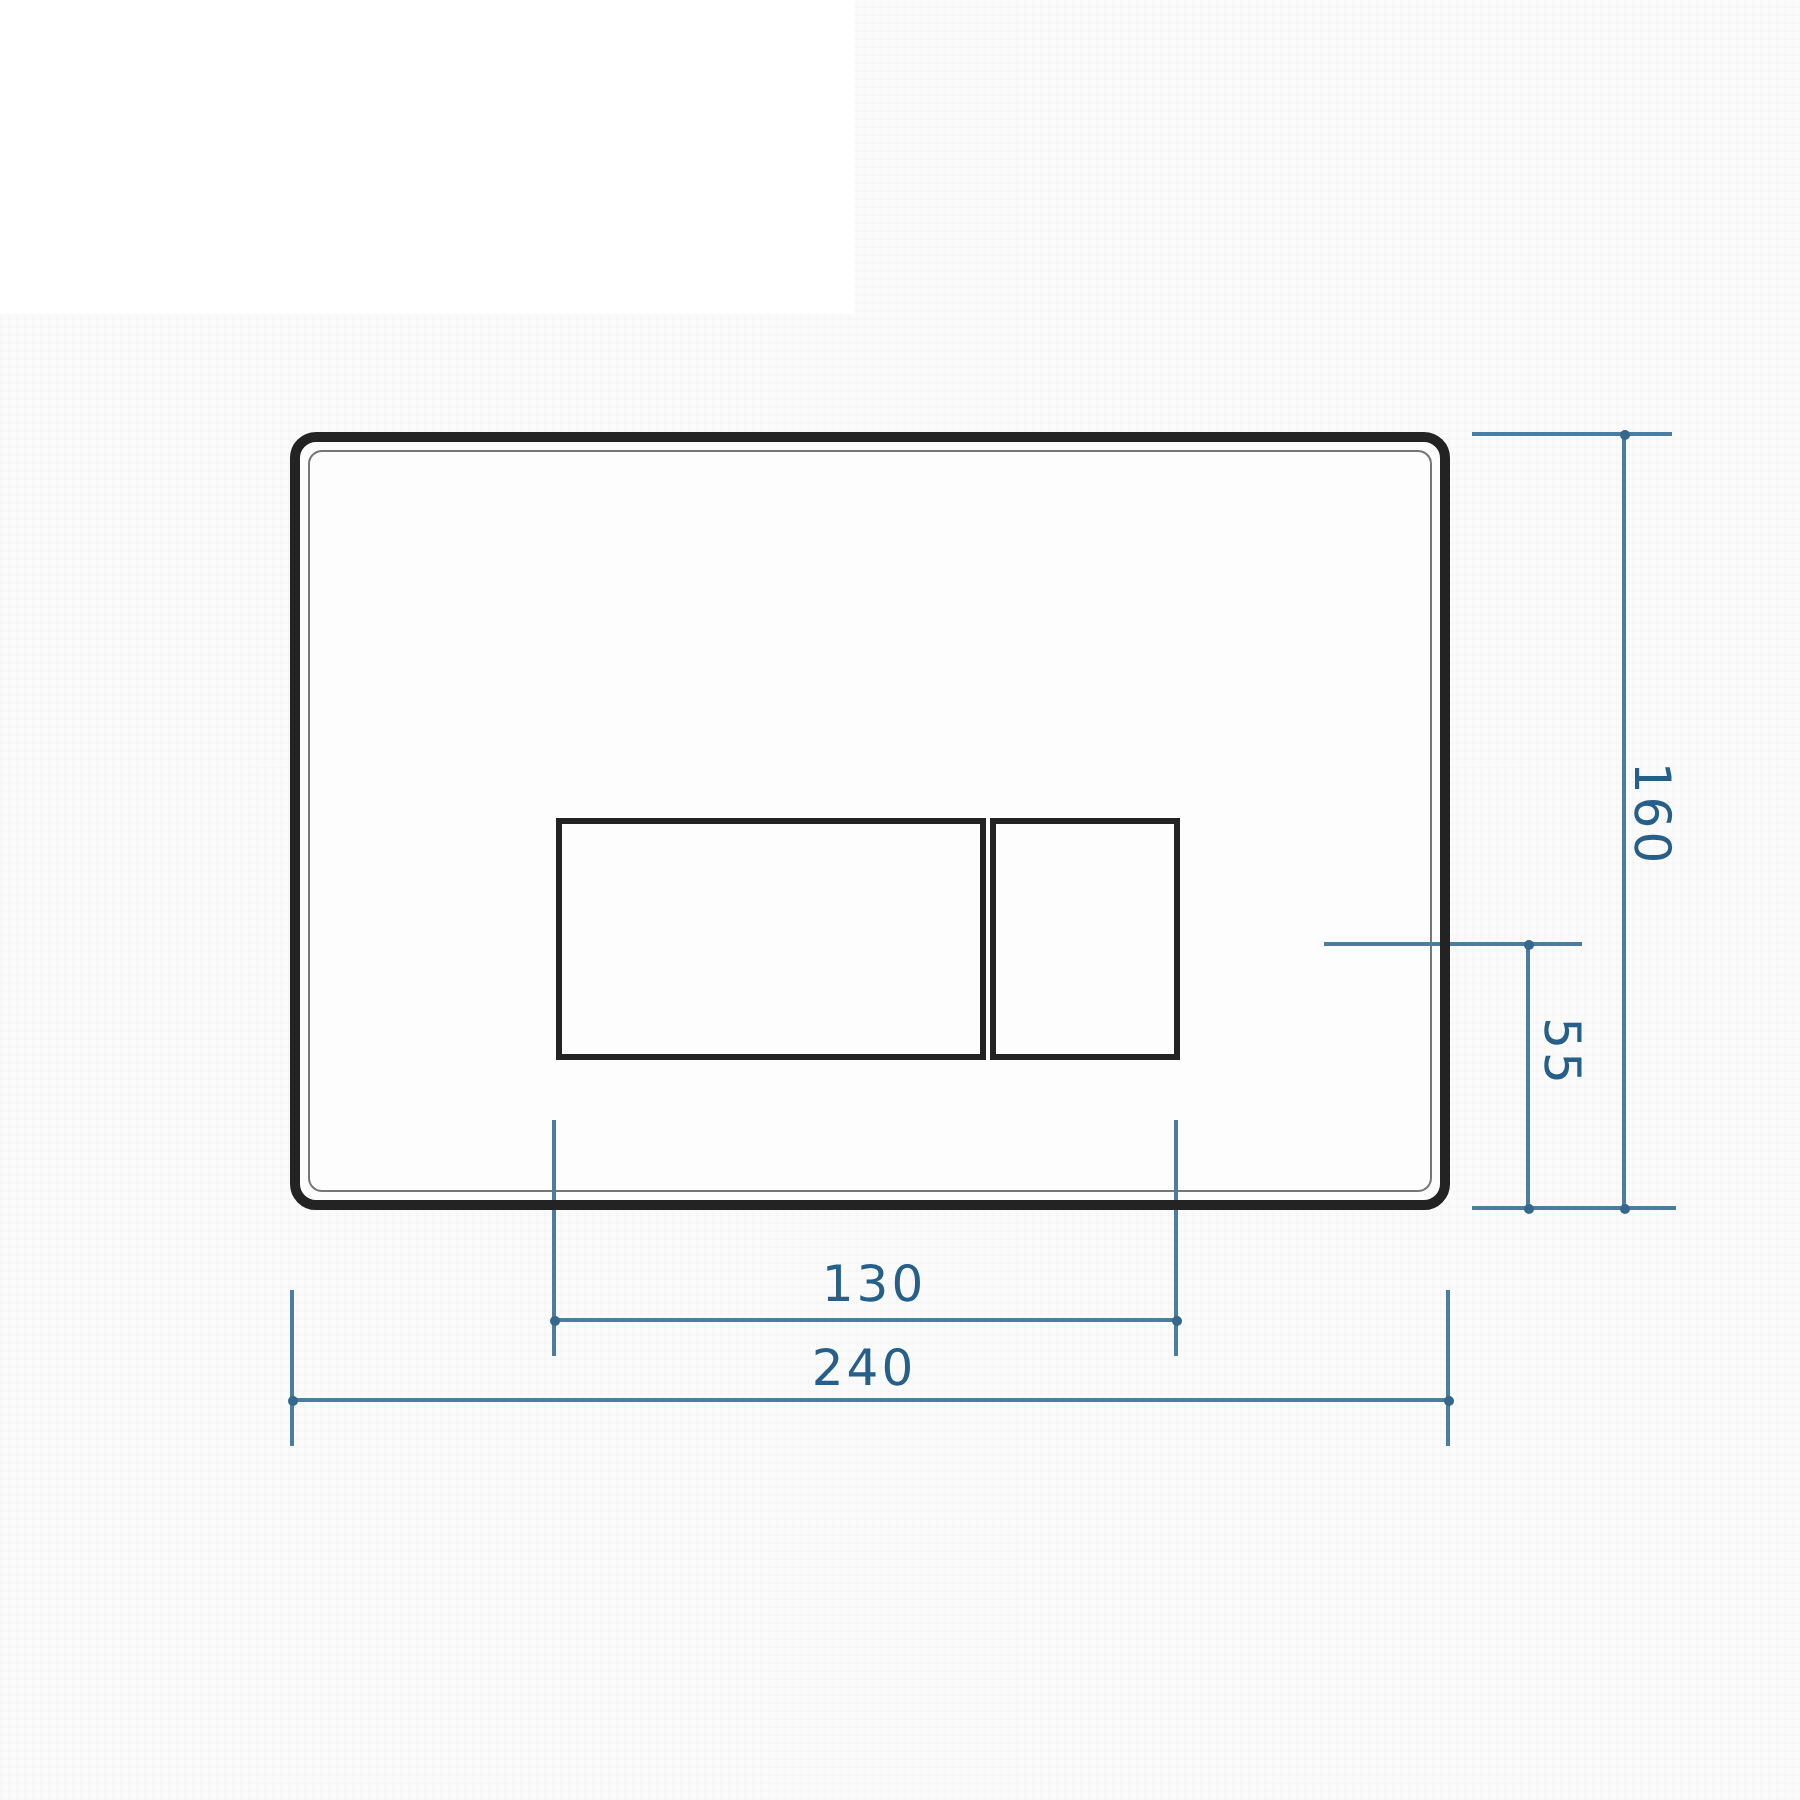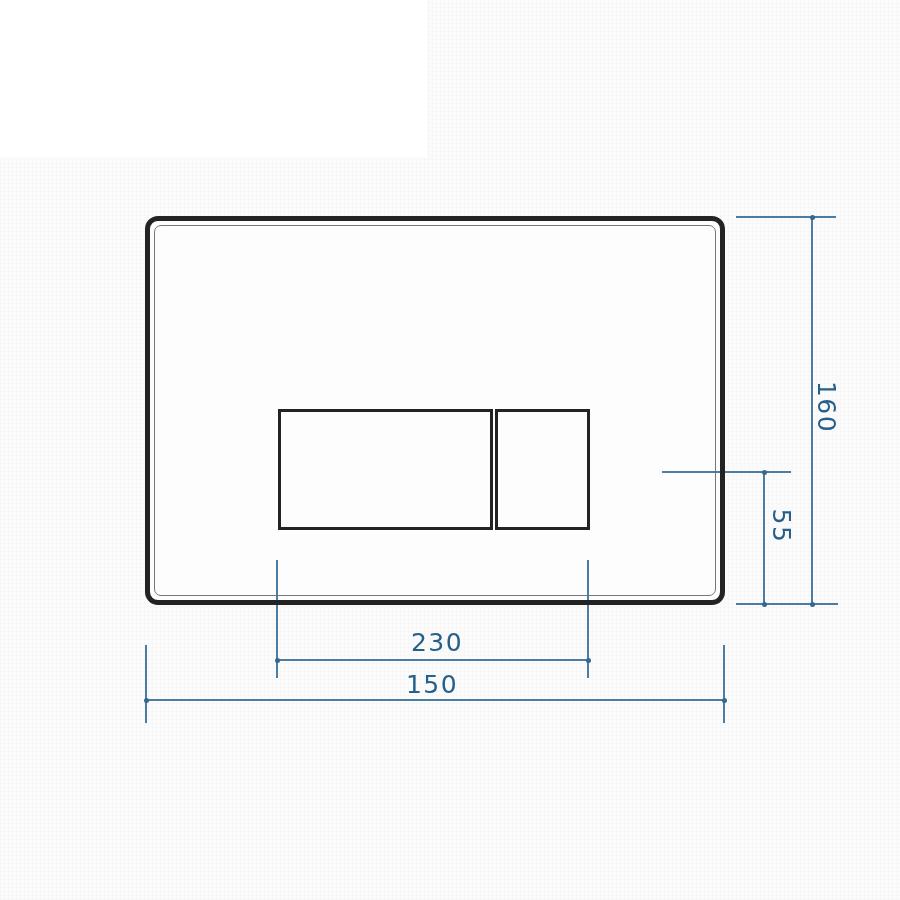--- a/index.html
+++ b/index.html
@@ -100,22 +100,22 @@
   <div class="vline dim-55-line"></div>
   <div class="dot" style="left:761.5px; top:469.5px;"></div>
   <div class="dot" style="left:761.5px; top:601.5px;"></div>
   <div class="dim-label vertical" style="left:781px; top:526px;">55</div>
 
   <div class="vline ext-130-left"></div>
   <div class="vline ext-130-right"></div>
   <div class="hline dim-130-line"></div>
   <div class="dot" style="left:274.5px; top:657.5px;"></div>
   <div class="dot" style="left:585.5px; top:657.5px;"></div>
-  <div class="dim-label" style="left:437px; top:642px;">230</div>
+  <div class="dim-label" style="left:437px; top:642px;">130</div>
 
   <div class="vline ext-240-left"></div>
   <div class="vline ext-240-right"></div>
   <div class="hline dim-240-line"></div>
   <div class="dot" style="left:143.5px; top:697.5px;"></div>
   <div class="dot" style="left:721.5px; top:697.5px;"></div>
-  <div class="dim-label" style="left:432px; top:684px;">150</div>
+  <div class="dim-label" style="left:432px; top:684px;">240</div>
 
 </div>
 
 </body></html>

